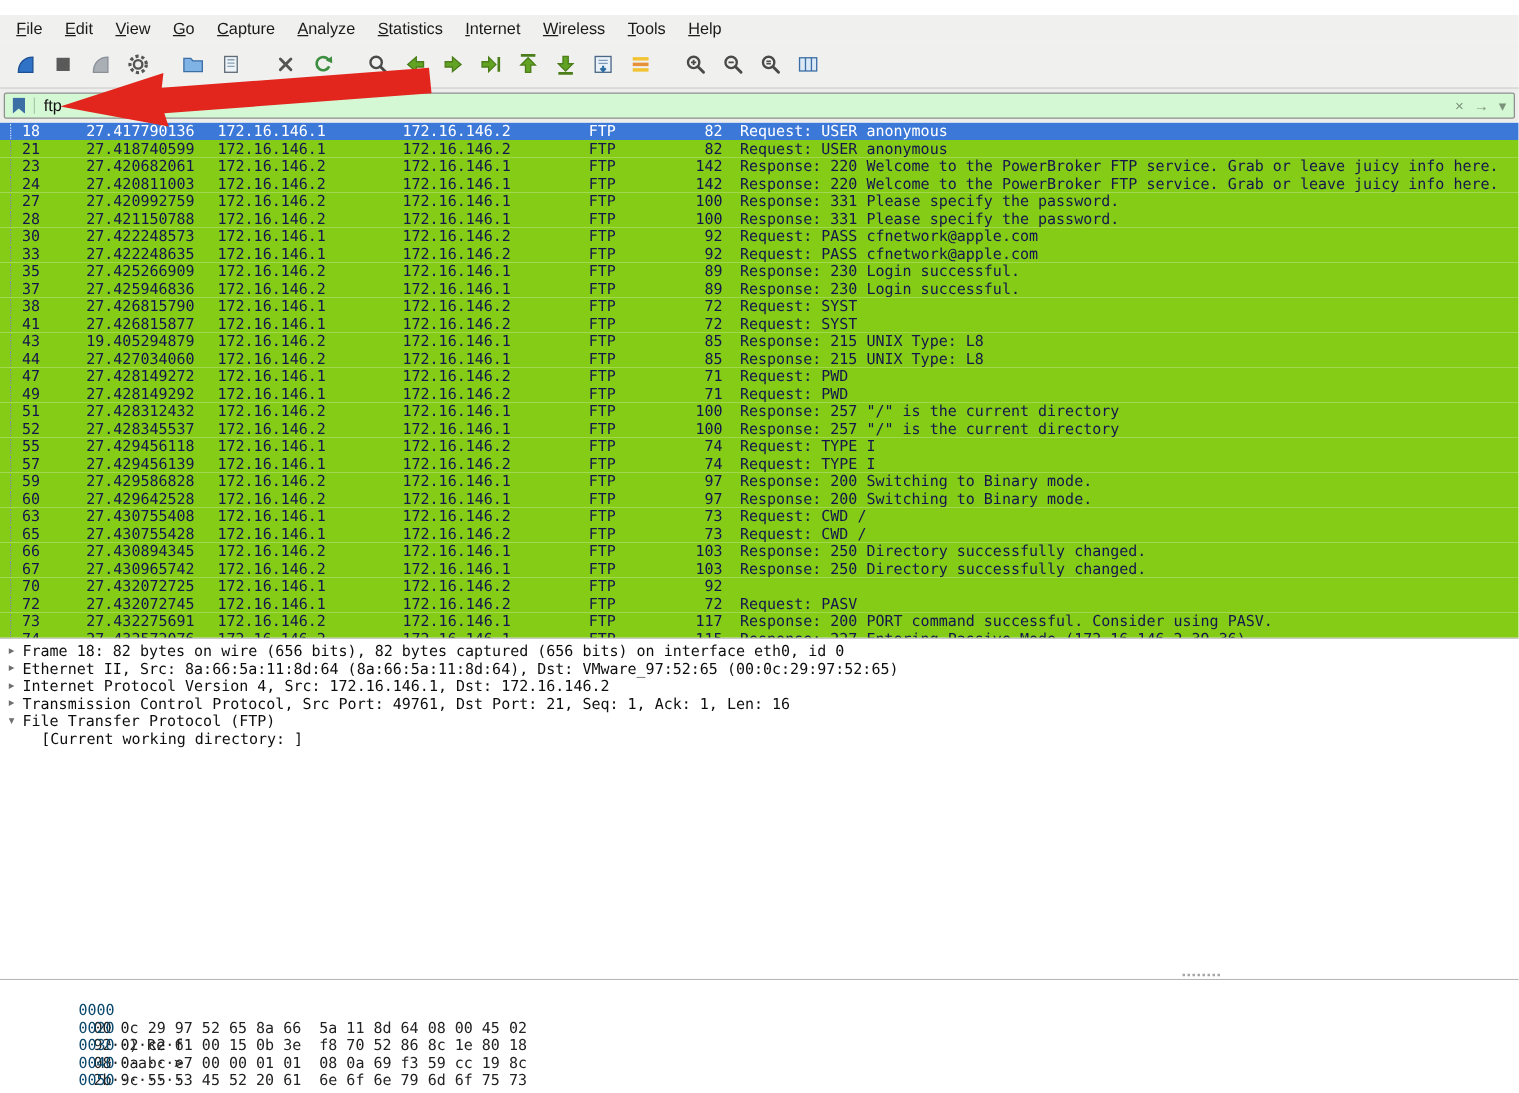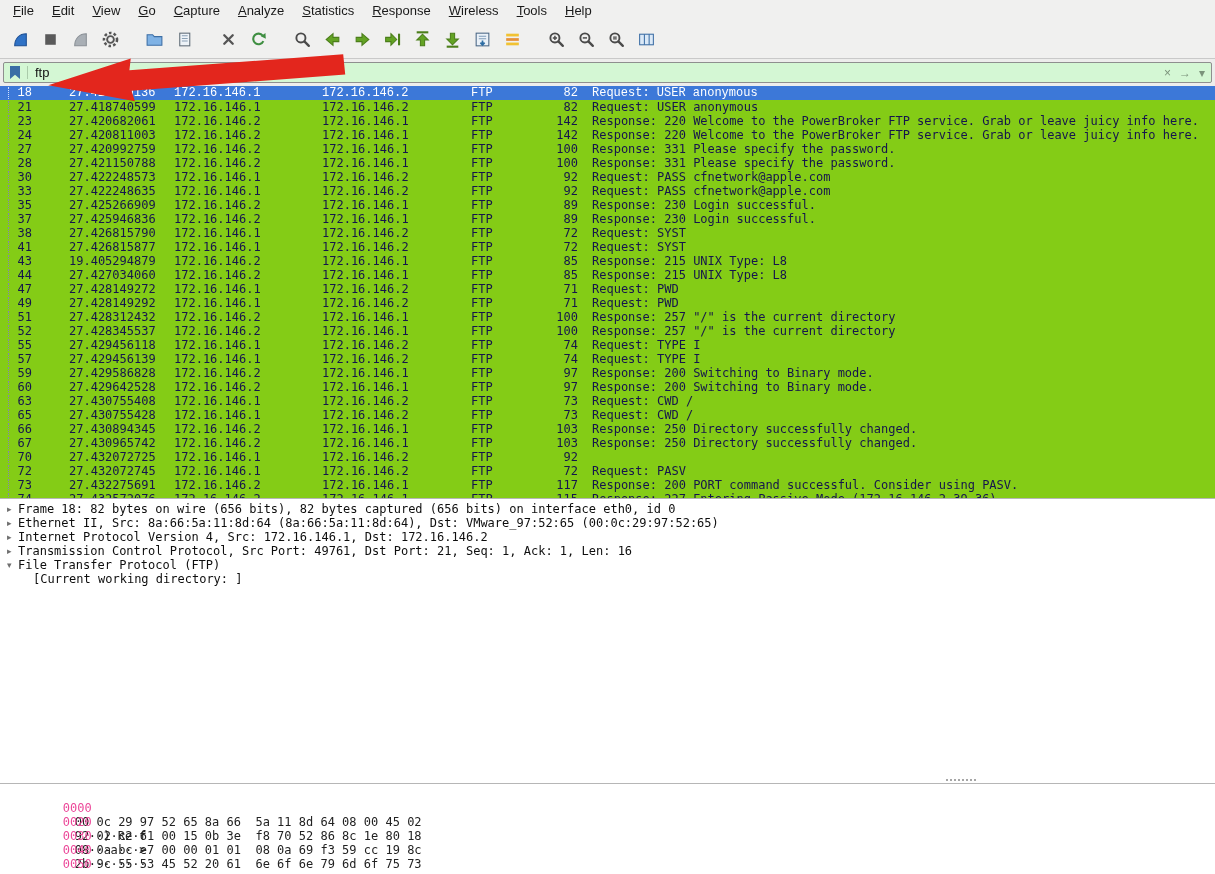--- a/index.html
+++ b/index.html
@@ -4,21 +4,21 @@
 <style>
   * { box-sizing: border-box; }
   html,body { margin:0; padding:0; }
   body {
     width:1215px; height:874px; overflow:hidden; background:#fff;
     font-family:"Liberation Sans","DejaVu Sans",sans-serif;
   }
   .app { position:relative; width:1215px; height:874px; display:flex; flex-direction:column; }
 
   
-  .menubar { flex:0 0 21px; background:#f0f0ef; display:flex; align-items:center; padding-left:4px; }
+  .menubar { flex:0 0 21px; background:#f0f0ef; display:flex; align-items:center; padding-left:4px;margin-top:12px; }
   .menu-item { display:inline-block; font-size:13px; color:#1a1a1a; padding:2px 9px; cursor:default; }
   .menu-item::first-letter { text-decoration:underline; }
 
   
   .toolbar { flex:0 0 38px; background:#f0f0ef; border-bottom:1px solid #c9c9c9;
              display:flex; align-items:center; padding:0 5px; }
   .tbtn { width:28px; height:28px; display:flex; align-items:center; justify-content:center;
           background:transparent; border:none; padding:0; margin:0 1px; border-radius:3px; }
   .tbtn.grp { margin-left:15px; }
   .tbtn svg { display:block; }
@@ -43,21 +43,21 @@
   .hcell:nth-child(3) { width:148px; }
   .hcell:nth-child(4) { width:149px; }
   .hcell:nth-child(5) { width:54px; }
   .hcell:nth-child(6) { width:67px; }
   .hcell:nth-child(7) { flex:1; border-right:none; }
 
   .plist-rows { flex:0 0 412px; overflow:hidden; background:#fff;
                 font-family:"DejaVu Sans Mono","Liberation Mono",monospace; font-size:12px; }
   .prow { display:flex; height:14px; line-height:14px; background:#84cc16; color:#15154d; position:relative; }
   .prow::before { content:""; position:absolute; left:8px; top:1px; bottom:1px; border-left:1px dotted #8585b0; }
-  .prow.selected { background:#3c78d8; color:#ffffff;font-family:Liberation Mono, monospace; }
+  .prow.selected { background:#3c78d8; color:#ffffff; }
   .prow.selected::before { border-left-color:#cfe0ff; }
   .c { padding-left:4px; white-space:pre; overflow:hidden; }
   .c-no    { width:65px; text-align:right; padding-left:0; padding-right:33px; }
   .c-time  { width:105px; }
   .c-src   { width:148px; }
   .c-dst   { width:149px; }
   .c-proto { width:54px; }
   .c-len   { width:67px; text-align:right; padding-right:10px; }
   .c-info  { flex:1; }
 
@@ -71,42 +71,42 @@
   .dtext { white-space:pre; }
 
   
   .splitter { flex:0 0 7px; background:#fff; position:relative; }
   .splitter .dots { position:absolute; left:946px; top:3px; width:30px; border-top:2px dotted #a6a6a6; }
 
   
   .hexpane { flex:0 0 91px; background:#fff; border-top:1px solid #b6b6b6; padding:3px 0 0 5px;
              font-family:"DejaVu Sans Mono","Liberation Mono",monospace; font-size:12px; }
   .hrow { height:14px; line-height:14px; white-space:pre; color:#222; }
-  .hoff { color:#ec4899; }
+  .hoff { color:#0c4a6e; }
   .hbytes { margin-left:12px; }
   .hascii { margin-left:26px; }
 
   
   .annot { position:absolute; left:46px; top:52px; width:302px; height:47px;
            transform:rotate(-3deg); z-index:6; pointer-events:none; }
 </style>
 </head>
 <body>
 
 <div class="app">
 
   <div class="menubar">
     <div class="menu-item">File</div>
       <div class="menu-item">Edit</div>
       <div class="menu-item">View</div>
       <div class="menu-item">Go</div>
       <div class="menu-item">Capture</div>
       <div class="menu-item">Analyze</div>
       <div class="menu-item">Statistics</div>
-      <div class="menu-item">Response</div>
+      <div class="menu-item">Internet</div>
       <div class="menu-item">Wireless</div>
       <div class="menu-item">Tools</div>
       <div class="menu-item">Help</div>
   </div>
 
   <div class="toolbar">
     <button class="tbtn">
       <svg width="19" height="19" viewBox="0 0 18 18">
           <path d="M3.5,15 C3.5,8 8,3.5 14.5,3.5 L14.5,15 Z" fill="#2f72c6" stroke="#1d4f93"></path>
         </svg>

